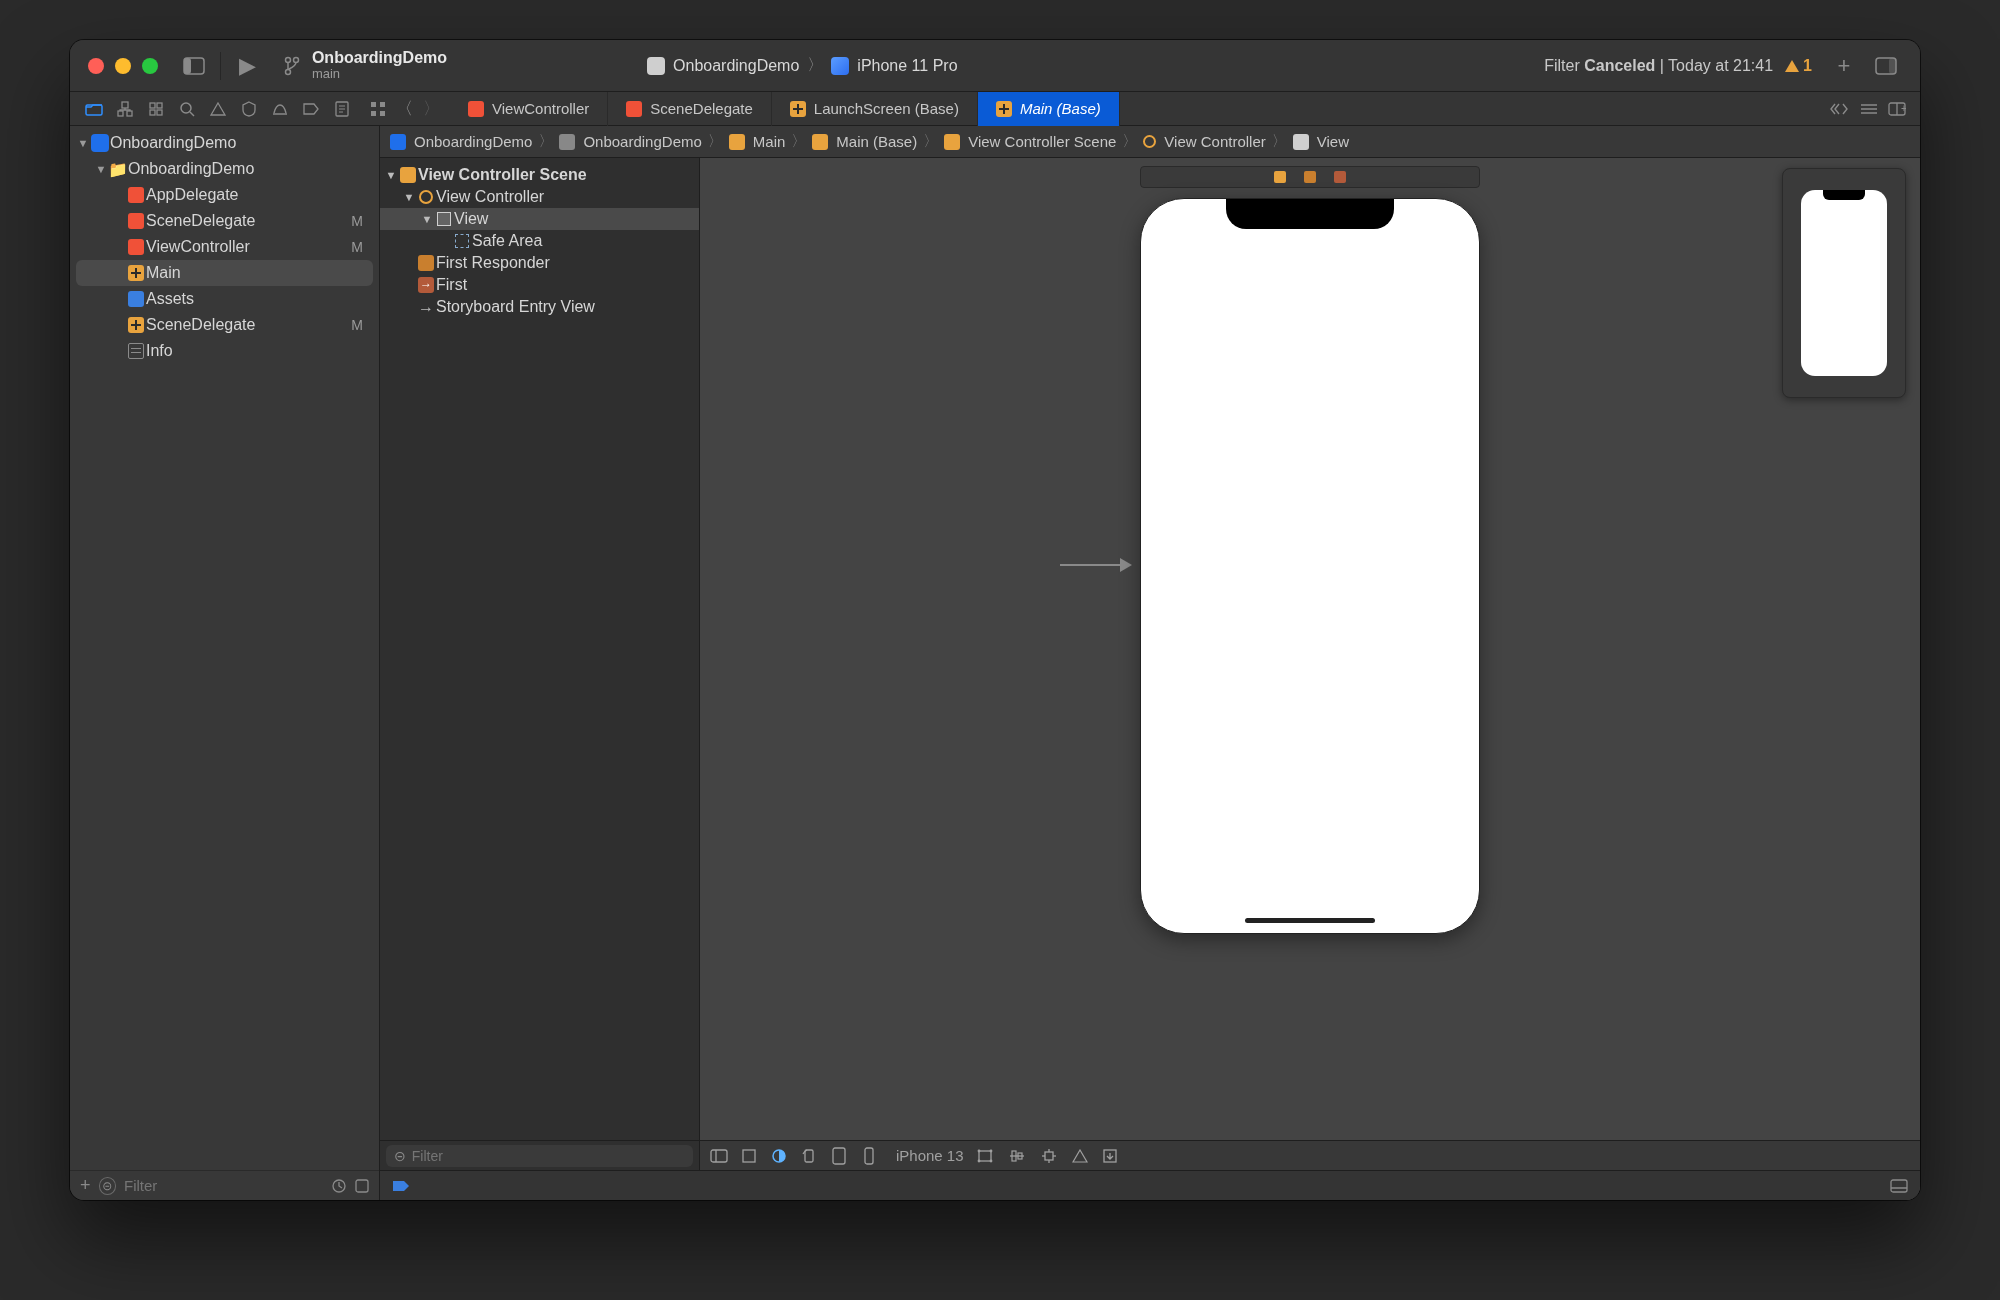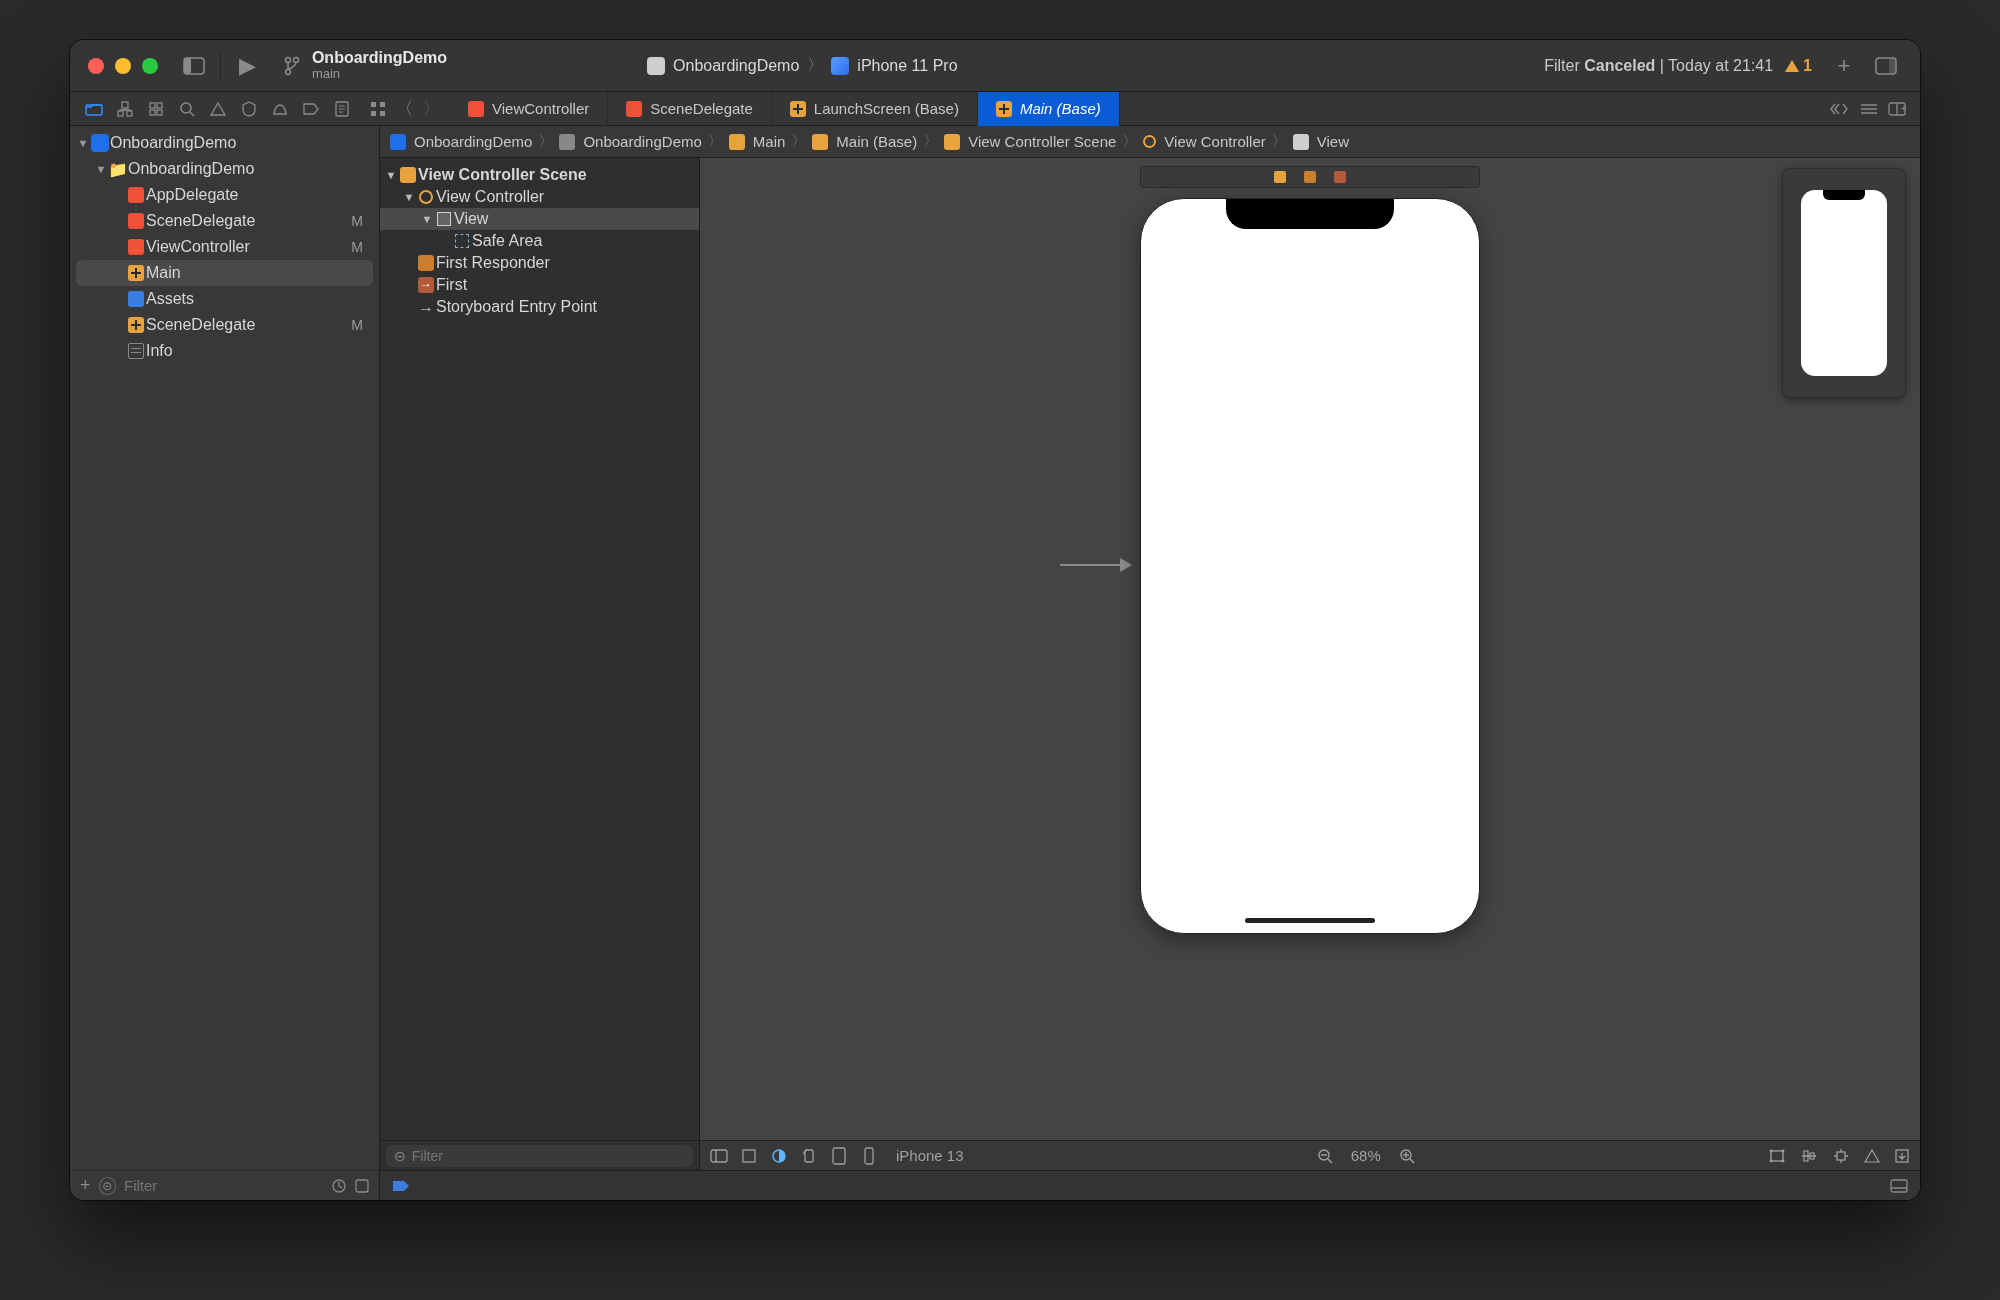--- a/index.html
+++ b/index.html
@@ -440,21 +440,21 @@
                 <span>First Responder</span>
               </div>
             <div class="orow" style="padding-left:36px">
                 <span class="ic">
                   <span class="exit-ic"></span>
                 </span>
                 <span>First</span>
               </div>
             <div class="orow" style="padding-left:36px">
                 <span class="ic arrow-ic">→</span>
-                <span>Storyboard Entry Point</span>
+                <span>Storyboard Entry View</span>
               </div>
           </div>
           <div class="outline-footer">
             <div class="filt">
               <span>⊝</span>
               <input placeholder="Filter" style="">
             </div>
           </div>
         </div>
 
@@ -502,38 +502,20 @@
                 <svg width="14" height="18">
                   <rect x="1" y="1" width="12" height="16" rx="2" fill="none" stroke="#a0a0a0" stroke-width="1.3"></rect>
                 </svg>
               </span>
             <span class="cb-ic">
                 <svg width="10" height="18">
                   <rect x="1" y="1" width="8" height="16" rx="2" fill="none" stroke="#a0a0a0" stroke-width="1.3"></rect>
                 </svg>
               </span>
             <span style="margin-left:6px">iPhone 13</span>
-            <div class="cb-mid">
-              <span>
-                  <svg width="16" height="16">
-                    <circle cx="7" cy="7" r="5" fill="none" stroke="#a0a0a0" stroke-width="1.4"></circle>
-                    <line x1="4" y1="7" x2="10" y2="7" stroke="#a0a0a0" stroke-width="1.4"></line>
-                    <line x1="11" y1="11" x2="15" y2="15" stroke="#a0a0a0" stroke-width="1.4"></line>
-                  </svg>
-                </span>
-              <span>68%</span>
-              <span>
-                  <svg width="16" height="16">
-                    <circle cx="7" cy="7" r="5" fill="none" stroke="#a0a0a0" stroke-width="1.4"></circle>
-                    <line x1="4" y1="7" x2="10" y2="7" stroke="#a0a0a0" stroke-width="1.4"></line>
-                    <line x1="7" y1="4" x2="7" y2="10" stroke="#a0a0a0" stroke-width="1.4"></line>
-                    <line x1="11" y1="11" x2="15" y2="15" stroke="#a0a0a0" stroke-width="1.4"></line>
-                  </svg>
-                </span>
-            </div>
             <div class="cb-right">
               <span>
                   <svg width="18" height="16">
                     <rect x="3" y="3" width="12" height="10" fill="none" stroke="#a0a0a0" stroke-width="1.3"></rect>
                     <circle cx="3" cy="3" r="1.4" fill="#a0a0a0"></circle>
                     <circle cx="15" cy="3" r="1.4" fill="#a0a0a0"></circle>
                     <circle cx="3" cy="13" r="1.4" fill="#a0a0a0"></circle>
                     <circle cx="15" cy="13" r="1.4" fill="#a0a0a0"></circle>
                   </svg>
                 </span>

